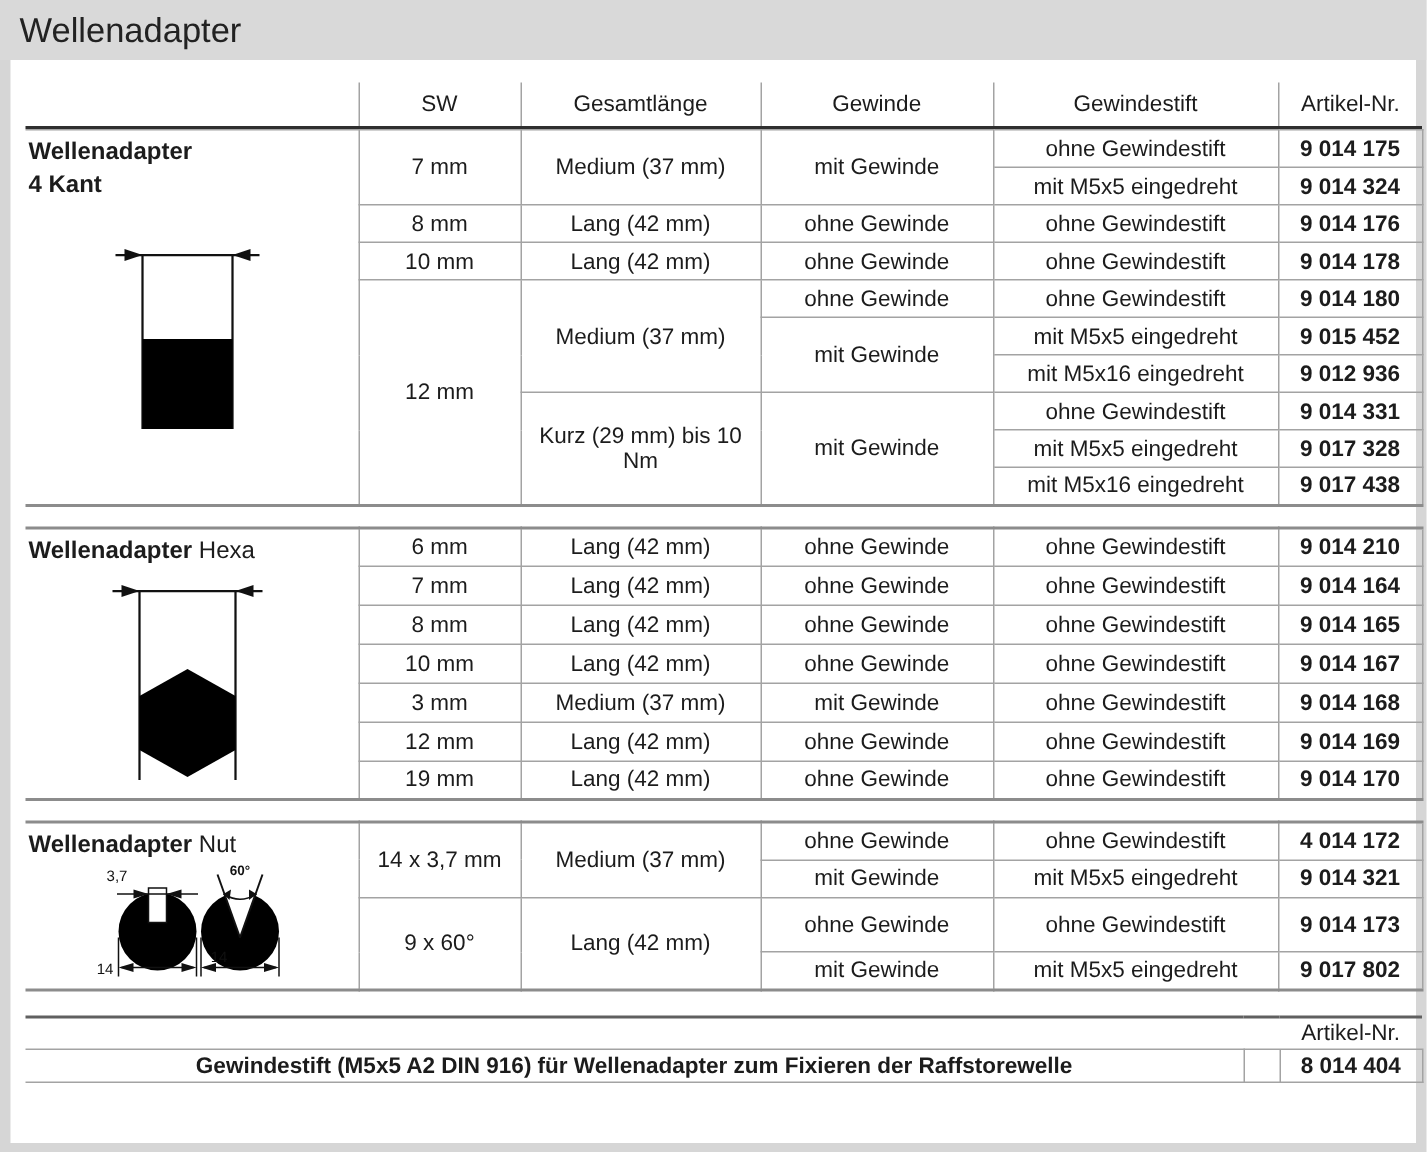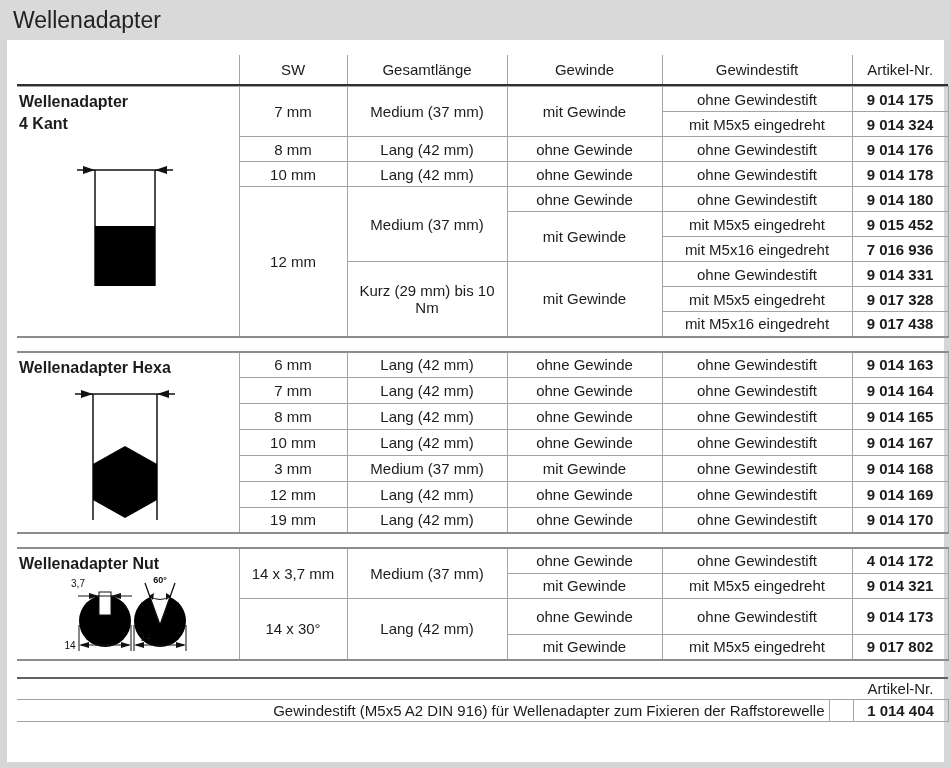--- a/index.html
+++ b/index.html
@@ -30,28 +30,28 @@
   th { font-weight:normal; height:30px; border-left:1px solid #a3a3a3; }
   th:first-child { border-left:none; }
   .head-table { border-bottom:2px solid #2f2f2f; }
   .sec { border-bottom:2px solid #8c8c8c; margin-bottom:13px; }
   .sec.topline { border-top:2px solid #8c8c8c; }
   .label-cell {
     border-left:none; vertical-align:top; text-align:left;
     padding:4px 6px 4px 2px;
   }
   .sec-name { font-size:16px; font-weight:bold; line-height:1.35; }
-  .sec-suffix { font-weight:bold;margin-top:40px; }
+  .sec-suffix { font-weight:normal;margin-top:40px; }
   .art { font-weight:bold;margin-left:24px; }
   .diagram { display:block; margin:0 auto; }
   .extras { margin-top:16px; border-top:2px solid #606060; }
   .extras td { height:22px; }
   .extras .xhead { border:none; border-bottom:1px solid #a3a3a3; text-align:center; font-weight:normal; }
   .extras .xempty { border:none; border-bottom:1px solid #a3a3a3; }
-  .extras .desc { border-left:none; text-align:right; font-weight:normal; padding-left:4px; }
+  .extras .desc { border-left:none; text-align:center; font-weight:bold; padding-left:4px; }
   svg text { font-family:"Liberation Sans", sans-serif; fill:#111; }
 </style>
 </head>
 <body>
 
 <div class="titlebar">
   <h1>Wellenadapter</h1>
 </div>
 
 <div class="page">
@@ -131,21 +131,21 @@
       <td>ohne Gewindestift</td>
       <td class="art">9 014 180</td>
     </tr>
     <tr>
       <td rowspan="2">mit Gewinde</td>
       <td>mit M5x5 eingedreht</td>
       <td class="art">9 015 452</td>
     </tr>
     <tr>
       <td>mit M5x16 eingedreht</td>
-      <td class="art">7 016 936</td>
+      <td class="art">9 012 936</td>
     </tr>
     <tr>
       <td rowspan="3">Kurz (29 mm) bis 10 Nm</td>
       <td rowspan="3">mit Gewinde</td>
       <td>ohne Gewindestift</td>
       <td class="art">9 014 331</td>
     </tr>
     <tr>
       <td>mit M5x5 eingedreht</td>
       <td class="art">9 017 328</td>
@@ -176,21 +176,21 @@
           <line x1="55" y1="16" x2="155" y2="16" stroke="#111" stroke-width="1.5"></line>
           <polygon points="73,16 61,12 61,20" fill="#111"></polygon>
           <polygon points="137,16 149,12 149,20" fill="#111"></polygon>
           <polygon points="105,68 137,86 137,122 105,140 73,122 73,86" fill="#000"></polygon>
         </svg>
       </td>
       <td>6 mm</td>
       <td>Lang (42 mm)</td>
       <td>ohne Gewinde</td>
       <td>ohne Gewindestift</td>
-      <td class="art">9 014 163</td>
+      <td class="art">9 014 210</td>
     </tr>
     <tr>
       <td>7 mm</td>
       <td>Lang (42 mm)</td>
       <td>ohne Gewinde</td>
       <td>ohne Gewindestift</td>
       <td class="art">9 014 164</td>
     </tr>
     <tr>
       <td>8 mm</td>
@@ -277,21 +277,21 @@
       <td>ohne Gewinde</td>
       <td>ohne Gewindestift</td>
       <td class="art">4 014 172</td>
     </tr>
     <tr>
       <td>mit Gewinde</td>
       <td>mit M5x5 eingedreht</td>
       <td class="art">9 014 321</td>
     </tr>
     <tr>
-      <td rowspan="2">14 x 30°</td>
+      <td rowspan="2">9 x 60°</td>
       <td rowspan="2">Lang (42 mm)</td>
       <td>ohne Gewinde</td>
       <td>ohne Gewindestift</td>
       <td class="art">9 014 173</td>
     </tr>
     <tr>
       <td>mit Gewinde</td>
       <td>mit M5x5 eingedreht</td>
       <td class="art">9 017 802</td>
     </tr>
@@ -305,18 +305,18 @@
         <col style="width:95px">
       </colgroup>
     <tbody>
         <tr>
       <td class="xempty" colspan="2"></td>
       <td class="xhead">Artikel-Nr.</td>
     </tr>
     <tr>
       <td class="desc">Gewindestift (M5x5 A2 DIN 916) für Wellenadapter zum Fixieren der Raffstorewelle</td>
       <td></td>
-      <td class="art">1 014 404</td>
+      <td class="art">8 014 404</td>
     </tr>
   </tbody>
     </table>
 
 </div>
 
 </body></html>

